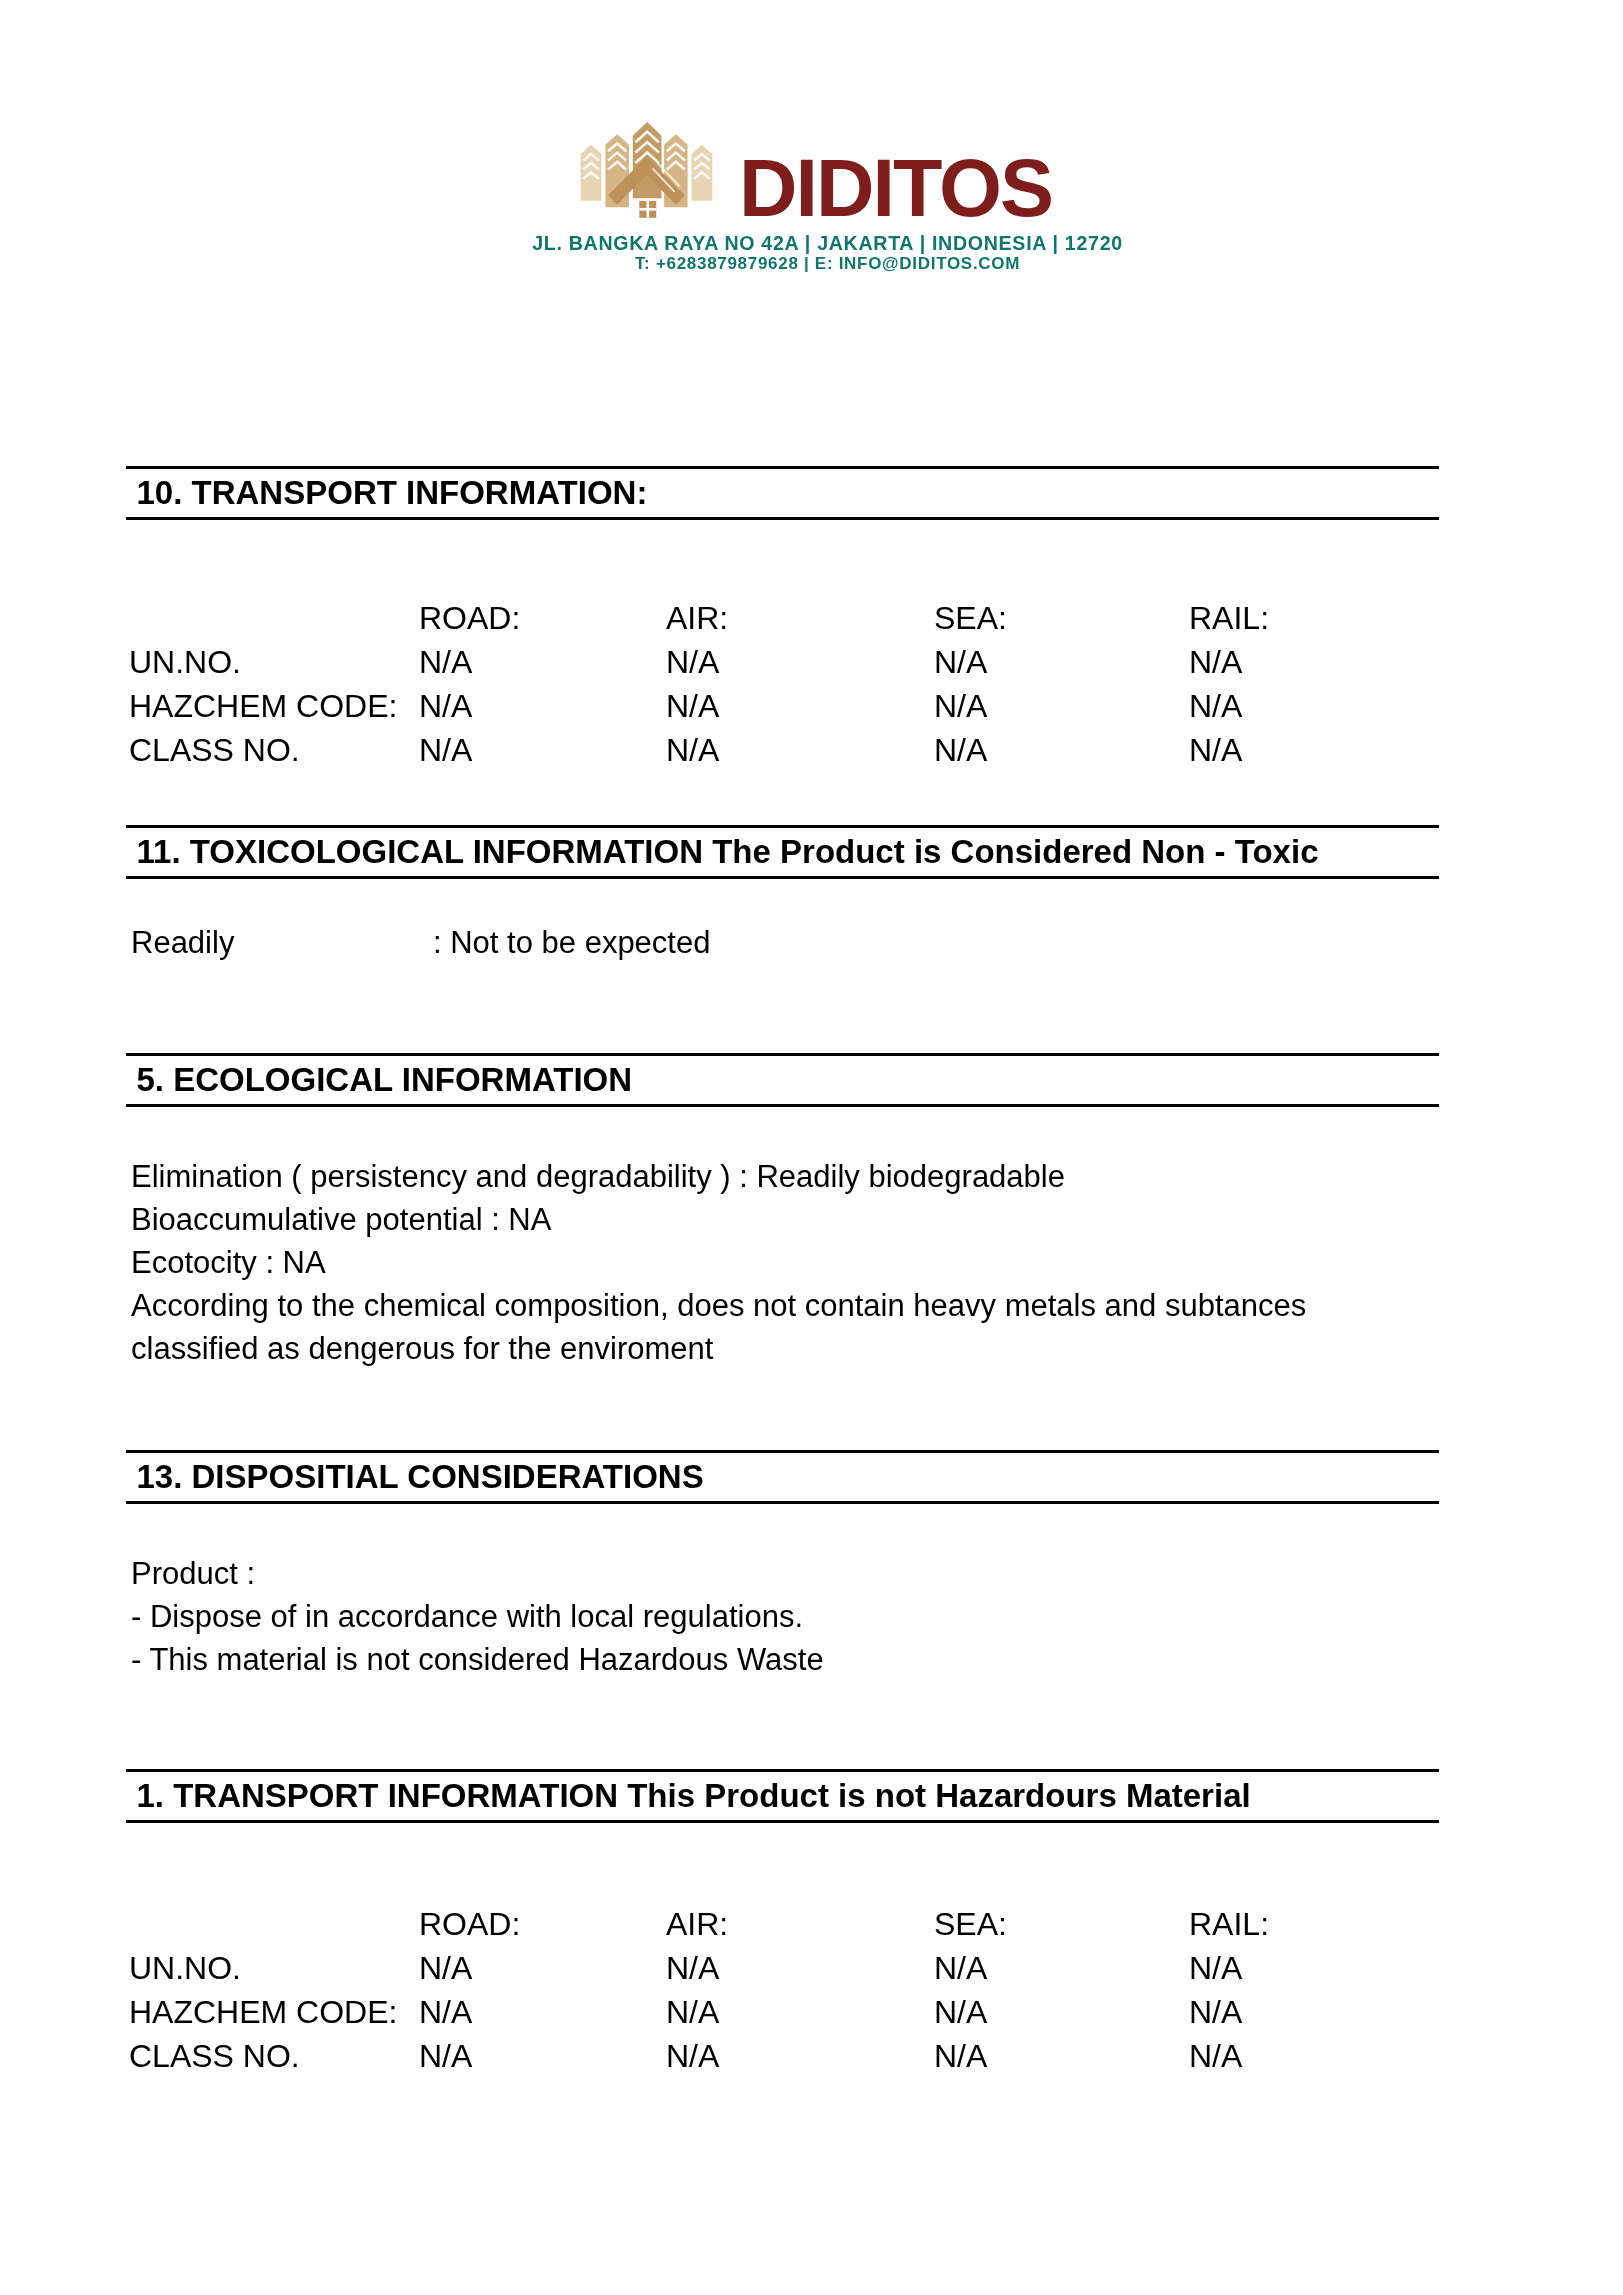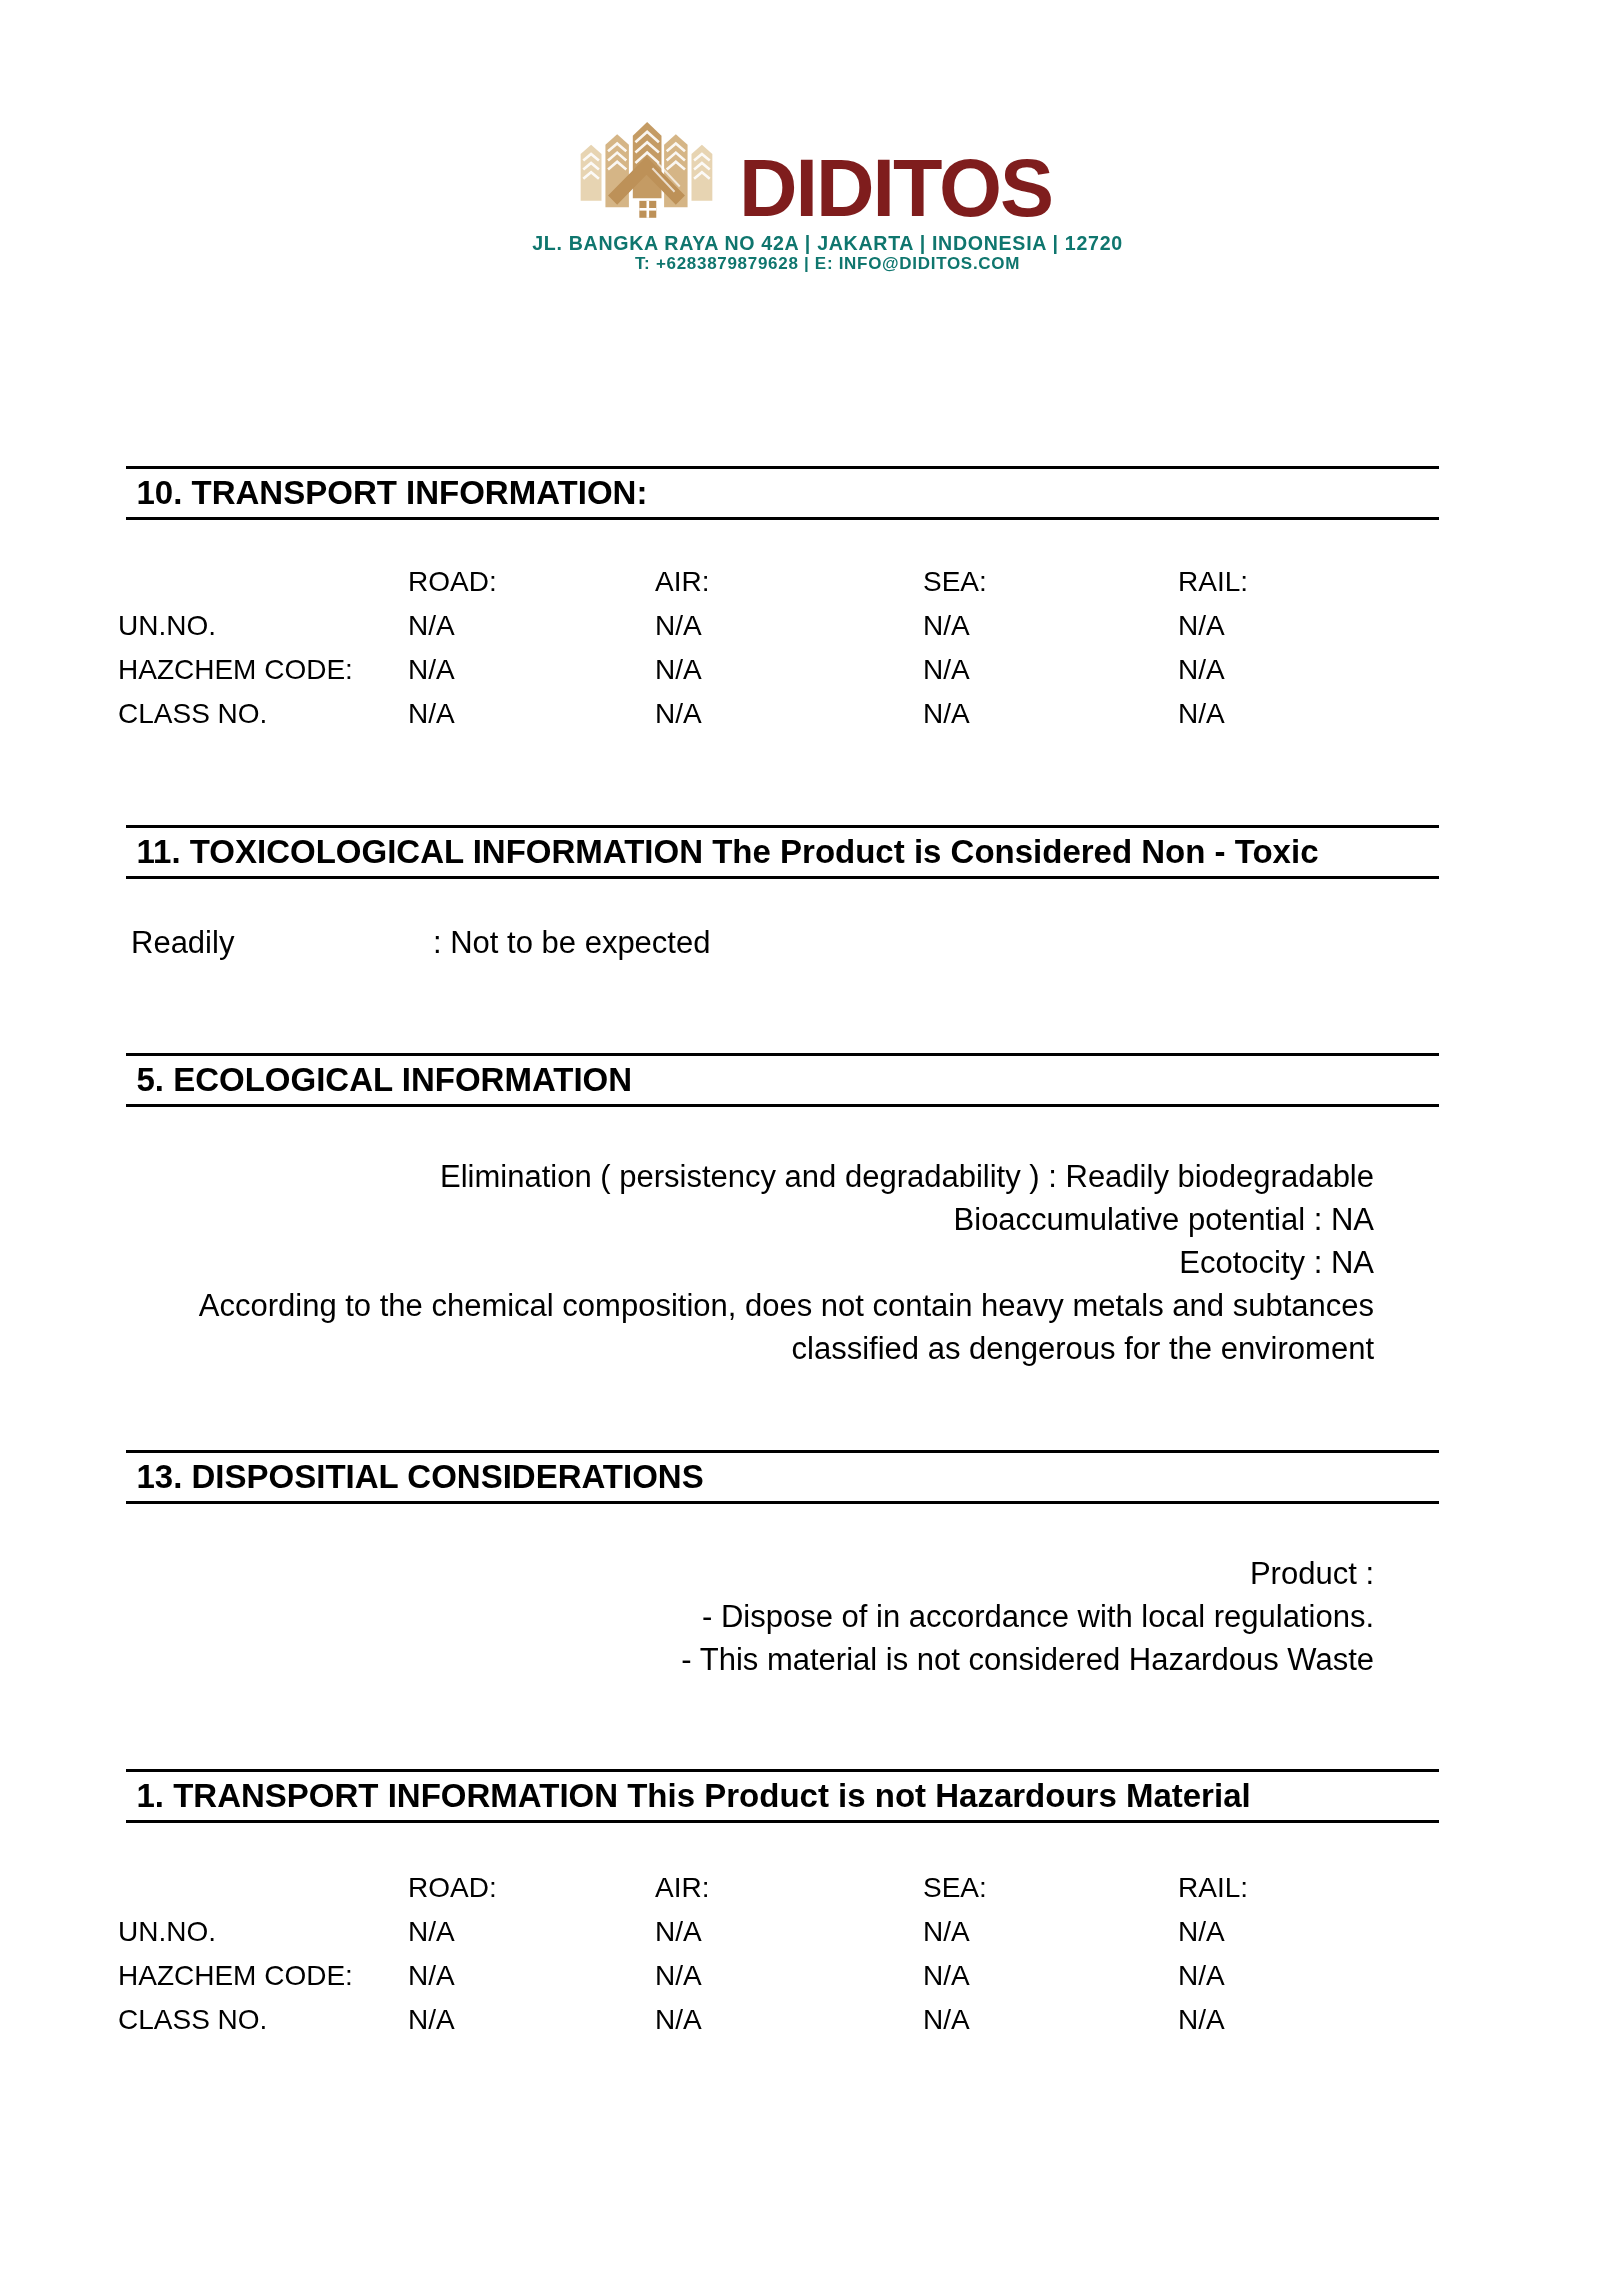--- a/index.html
+++ b/index.html
@@ -25,32 +25,32 @@
     border-top:3.3px solid #000; border-bottom:3.3px solid #000;
     display:flex; align-items:center;
   }
   .band h2 {
     margin:4px; padding-left:6.5px; font-size:33px; font-weight:bold;
     letter-spacing:0; white-space:pre;
   }
 
   
   .ttable {
-    position:absolute; left:118px; width:1308px;
+    position:absolute; left:129px; width:1308px;
     display:grid; grid-template-columns:290px 247px 268px 255px 249px;
-    font-size:28px; line-height:44px;
+    font-size:32px; line-height:44px;margin-top:36px;
   }
   .ttable .cell { white-space:pre; }
 
   
   .kv { position:absolute; left:131px; width:1308px; font-size:31px; line-height:43px; }
   .kv .kv-value { position:absolute; left:302px; top:0; }
   .para {
     position:absolute; left:131px; width:1243px;
-    font-size:31px; line-height:43px; white-space:pre-line;text-align:right;
+    font-size:31px; line-height:43px; white-space:pre-line;
   }
 </style>
 </head>
 <body>
 
 <div class="page">
 
   <svg class="logo-icon" viewBox="0 0 206 158">
     <g fill="#E7D4B2">
       <polygon points="2,52 18,38 34,52 34,124 2,124"></polygon>

